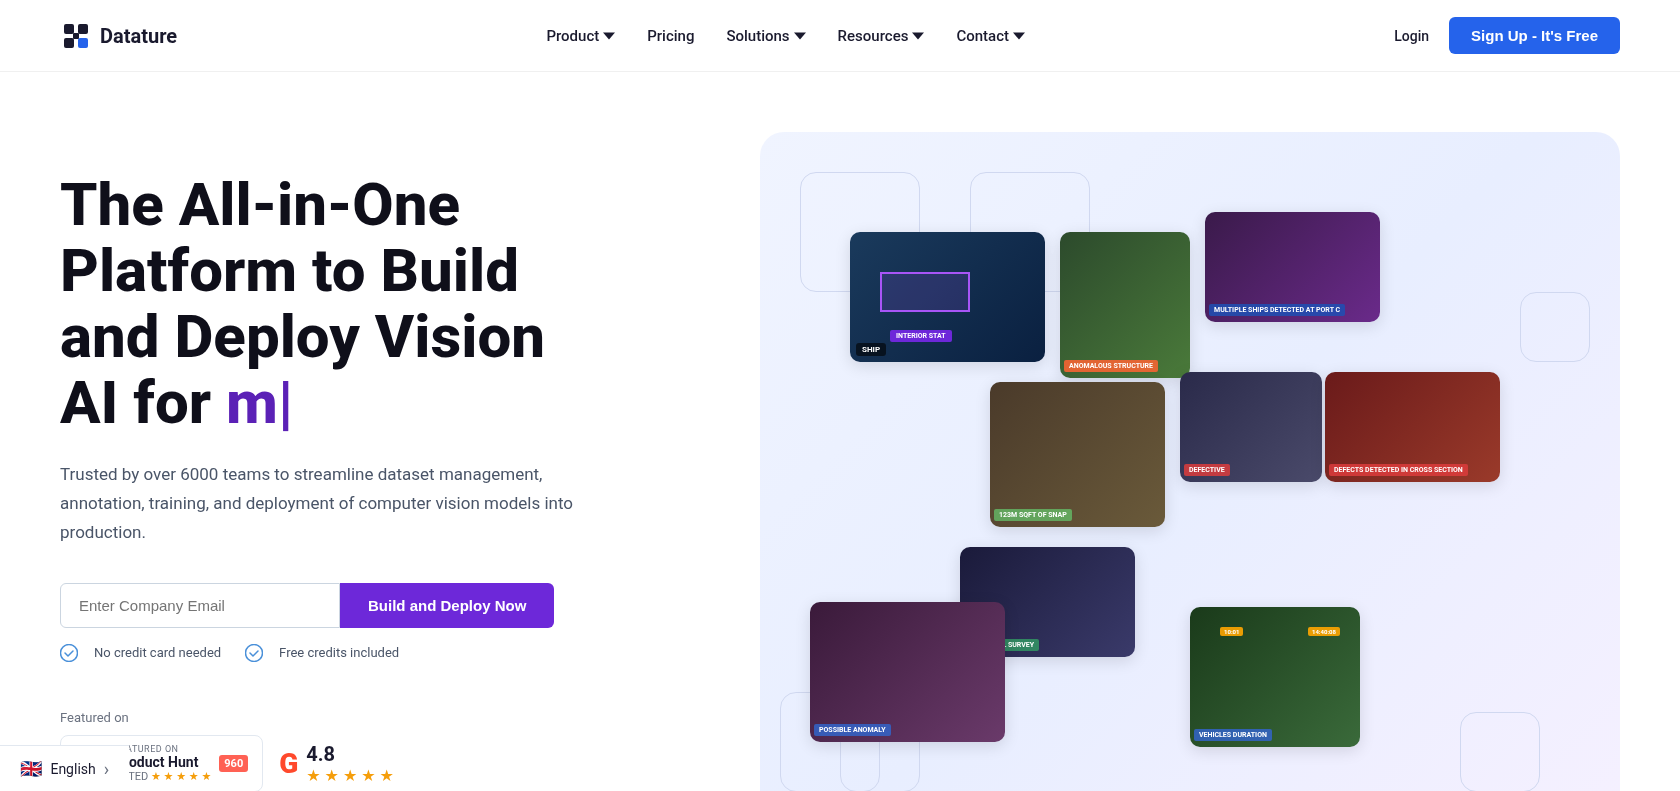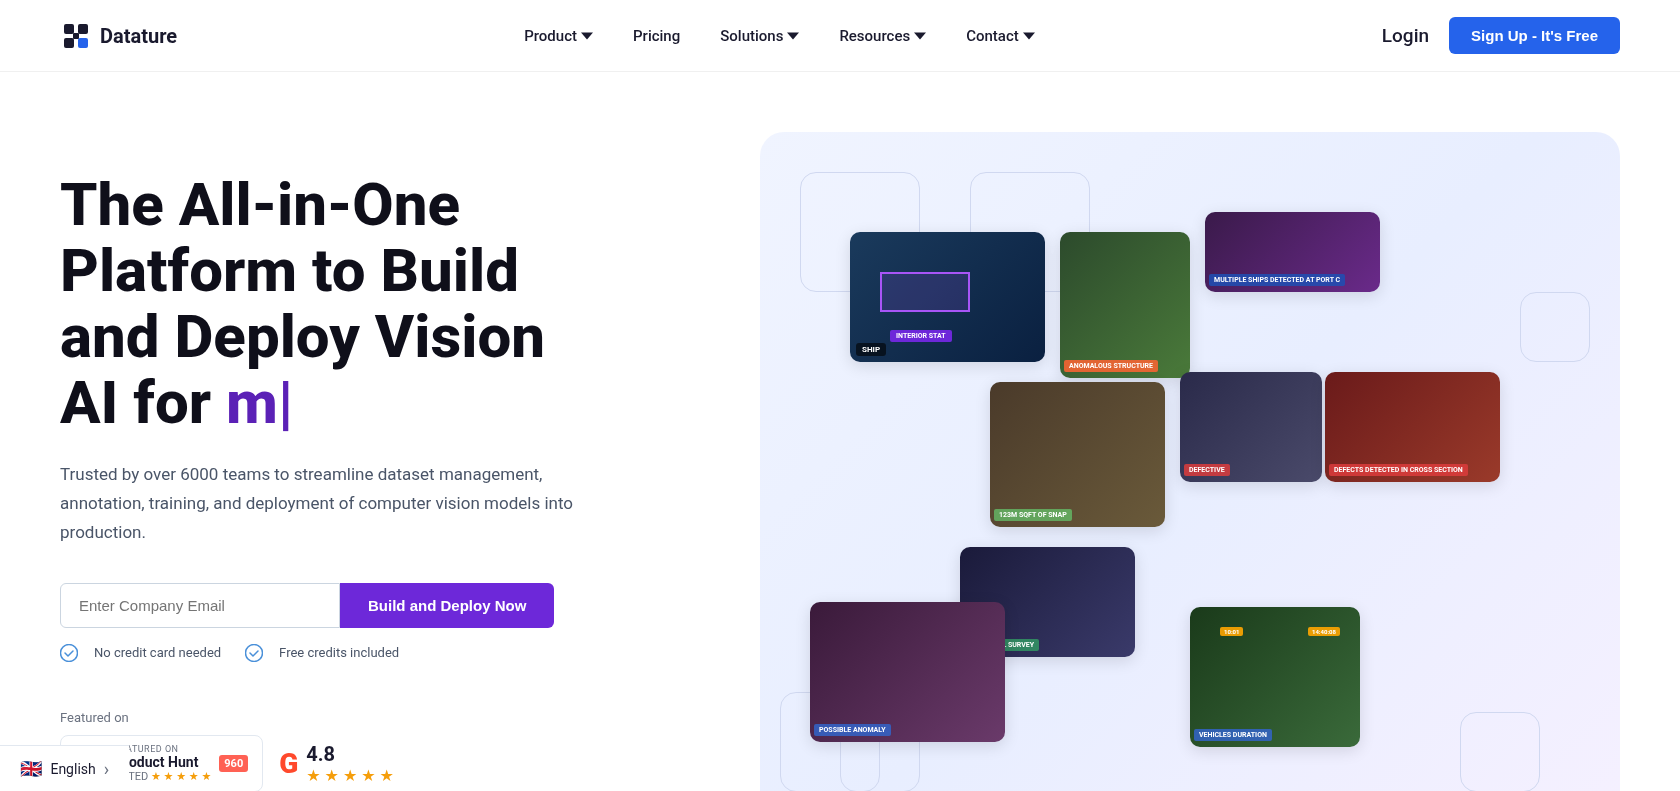--- a/index.html
+++ b/index.html
@@ -6,25 +6,25 @@
     body { font-family: -apple-system, BlinkMacSystemFont, 'Segoe UI', Roboto, sans-serif; background: #fff; color: #1a1a2e; overflow-x: hidden; width: 1680px; min-height: 791px; }
 
     
     .navbar {
       display: flex; align-items: center; justify-content: space-between;
       padding: 0 60px; height: 72px; border-bottom: 1px solid #f0f0f0;
       position: sticky; top: 0; background: #fff; z-index: 100;
     }
     .logo { display: flex; align-items: center; gap: 8px; font-weight: 700; font-size: 20px; color: #1a1a2e; }
     .logo-icon { width: 32px; height: 32px; }
-    .nav-links { display: flex; align-items: flex-end; gap: 40px; }
+    .nav-links { display: flex; align-items: flex-end; gap: 32px; }
     .nav-item { display: flex; align-items: center; gap: 4px; font-size: 15px; color: #1a1a2e; cursor: pointer; font-weight: 500; }
     .nav-item svg { width: 12px; height: 12px; fill: #1a1a2e; }
     .nav-actions { display: flex; align-items: center; gap: 20px; }
-    .login-btn { font-size: 19px; color: #1a1a2e; cursor: pointer; font-weight: 500; }
+    .login-btn { font-size: 14px; color: #1a1a2e; cursor: pointer; font-weight: 500; }
     .signup-btn { background: #2563eb; color: #fff; border: none; padding: 10px 22px; border-radius: 6px; font-size: 15px; font-weight: 600; cursor: pointer; }
 
     
     .hero { display: flex; align-items: center; padding: 60px 60px 40px 60px; min-height: 720px; position: relative; }
     .hero-left { flex: 0 0 660px; max-width: 660px; }
     .hero-heading { font-size: 60px; font-weight: 800; line-height: 1.1; color: #0f0f1a; margin-bottom: 24px; }
     .hero-heading .highlight { color: #5b21b6; }
     .hero-sub { font-size: 17px; color: #4a5568; line-height: 1.7; max-width: 520px; margin-bottom: 36px; }
     .hero-form { display: flex; gap: 0; margin-bottom: 16px; }
     .email-input {
@@ -214,21 +214,21 @@
       </div>
 
       <div style="position:absolute;top:40px;left:30px;width:90px;height:40px;border:2px solid #a855f7;background:rgba(168,85,247,0.15);"></div>
       <div style="position:absolute;bottom:20px;left:40px;background:#6d28d9;padding:2px 6px;border-radius:2px;font-size:7px;color:#fff;font-weight:700;">INTERIOR STAT</div>
     </div>
 
     <div class="img-card c2" style="width:130px;height:146px;top:100px;left:300px;">
       <div style="position:absolute;bottom:6px;left:4px;background:rgba(255,100,50,0.85);padding:2px 5px;border-radius:2px;font-size:7px;color:#fff;font-weight:700;">ANOMALOUS STRUCTURE</div>
     </div>
 
-    <div class="img-card c3" style="width:175px;height:80px;top:80px;left:445px;">
+    <div class="img-card c3" style="width:175px;height:110px;top:80px;left:445px;">
       <div style="position:absolute;bottom:6px;left:4px;background:rgba(30,80,180,0.85);padding:2px 5px;border-radius:2px;font-size:7px;color:#fff;font-weight:700;">MULTIPLE SHIPS DETECTED AT PORT C</div>
     </div>
 
 
     <div class="img-card c5" style="width:175px;height:145px;top:250px;left:230px;">
       <div style="position:absolute;bottom:6px;left:4px;background:rgba(100,180,100,0.85);padding:2px 5px;border-radius:2px;font-size:7px;color:#fff;font-weight:700;">123M SQFT OF SNAP</div>
     </div>
 
     <div class="img-card c6" style="width:142px;height:110px;top:240px;left:420px;">
       <div style="position:absolute;bottom:6px;left:4px;background:rgba(220,60,60,0.85);padding:2px 5px;border-radius:2px;font-size:7px;color:#fff;font-weight:700;">DEFECTIVE</div>

